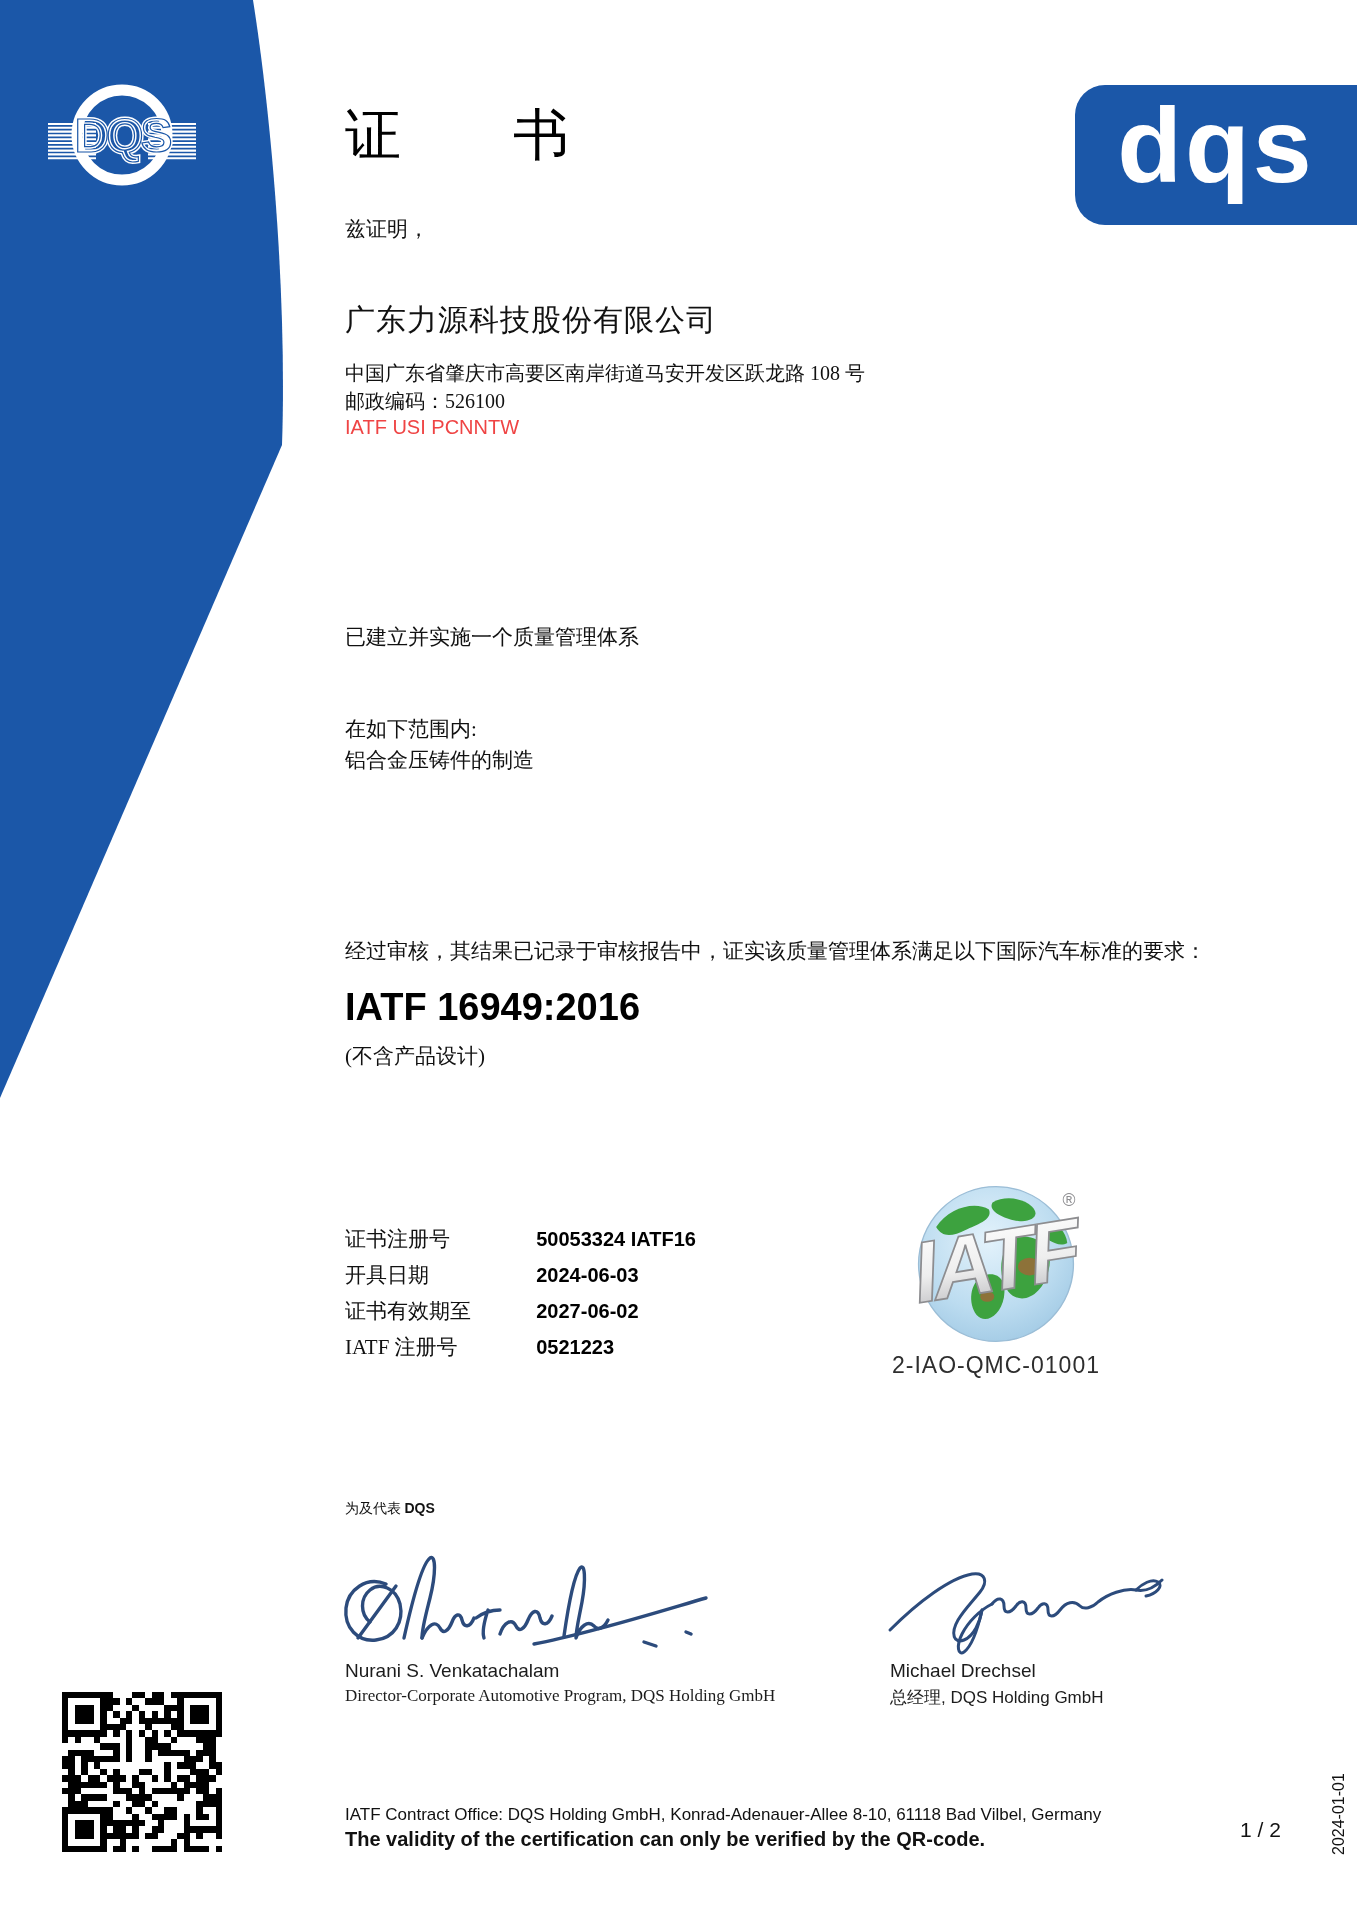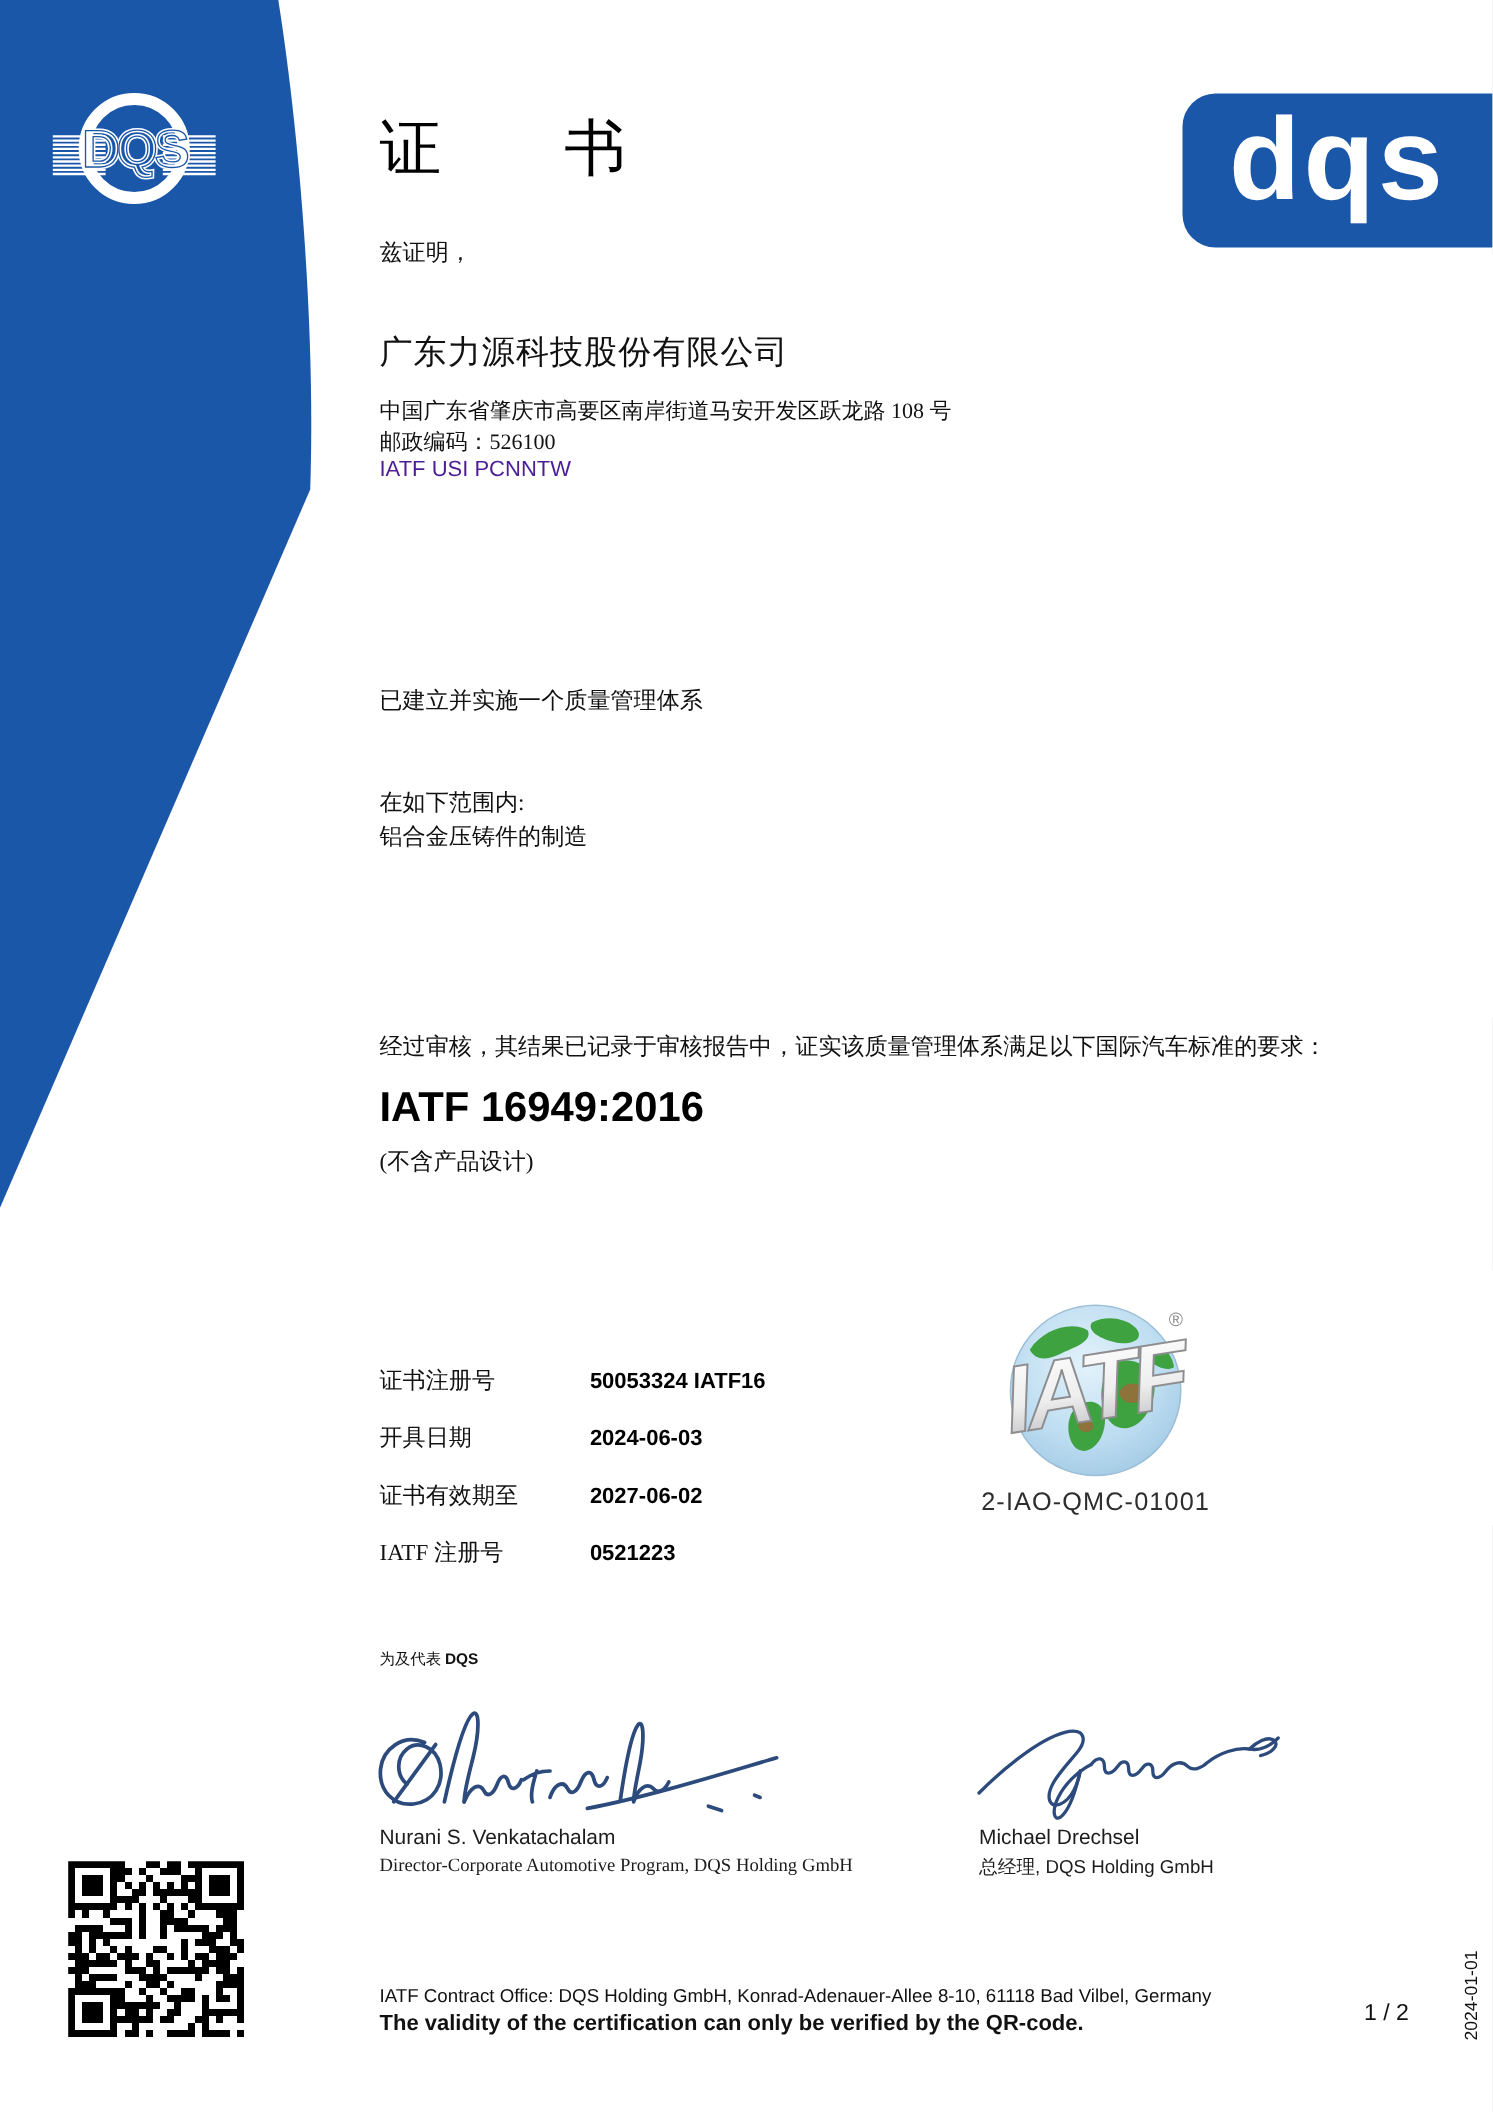--- a/index.html
+++ b/index.html
@@ -22,32 +22,32 @@
 
   .title{position:absolute;left:345px;top:98px;font-size:56px;font-weight:400;
          color:#000;white-space:nowrap;}
 
   .t21{font-size:21px;line-height:1.45;}
   .intro{position:absolute;left:345px;top:214px;}
   .company-name{position:absolute;left:345px;top:300px;font-size:30px;letter-spacing:1px;}
   .company-address{position:absolute;left:345px;top:360px;font-size:20px;}
   .company-postal{position:absolute;left:345px;top:388px;font-size:20px;}
   .iatf-usi{position:absolute;left:345px;top:416px;font-family:"Liberation Sans",sans-serif;
-            font-size:20px;color:#4c1d95;}
+            font-size:20px;color:#ef4444;}
   .established{position:absolute;left:345px;top:622px;}
   .scope-intro{position:absolute;left:345px;top:714px;}
   .scope{position:absolute;left:345px;top:745px;}
   .audit{position:absolute;left:345px;top:936px;width:980px;}
 
   .standard{position:absolute;left:345px;top:986px;font-family:"Liberation Sans",sans-serif;
             font-weight:700;font-size:38px;color:#000;}
   .standard-note{position:absolute;left:345px;top:1042px;font-size:21px;}
 
   .details{position:absolute;left:345px;top:1221px;font-size:21px;}
-  .details .row{height:36px;line-height:36px;white-space:nowrap;margin-top:16px;}
+  .details .row{height:36px;line-height:36px;white-space:nowrap;}
   .details .lbl{display:inline-block;width:186px;}
   .details .val{font-family:"Liberation Sans",sans-serif;font-weight:600;font-size:20px;color:#000;}
 
   .globe{position:absolute;left:908px;top:1176px;width:176px;height:176px;}
   .globe-code{position:absolute;left:870px;top:1352px;width:252px;text-align:center;
               font-family:"Liberation Sans",sans-serif;font-size:23px;color:#2e2e2e;letter-spacing:1px;}
 
   .onbehalf{position:absolute;left:345px;top:1500px;font-size:14px;}
   .onbehalf b{font-family:"Liberation Sans",sans-serif;font-weight:700;}
 

